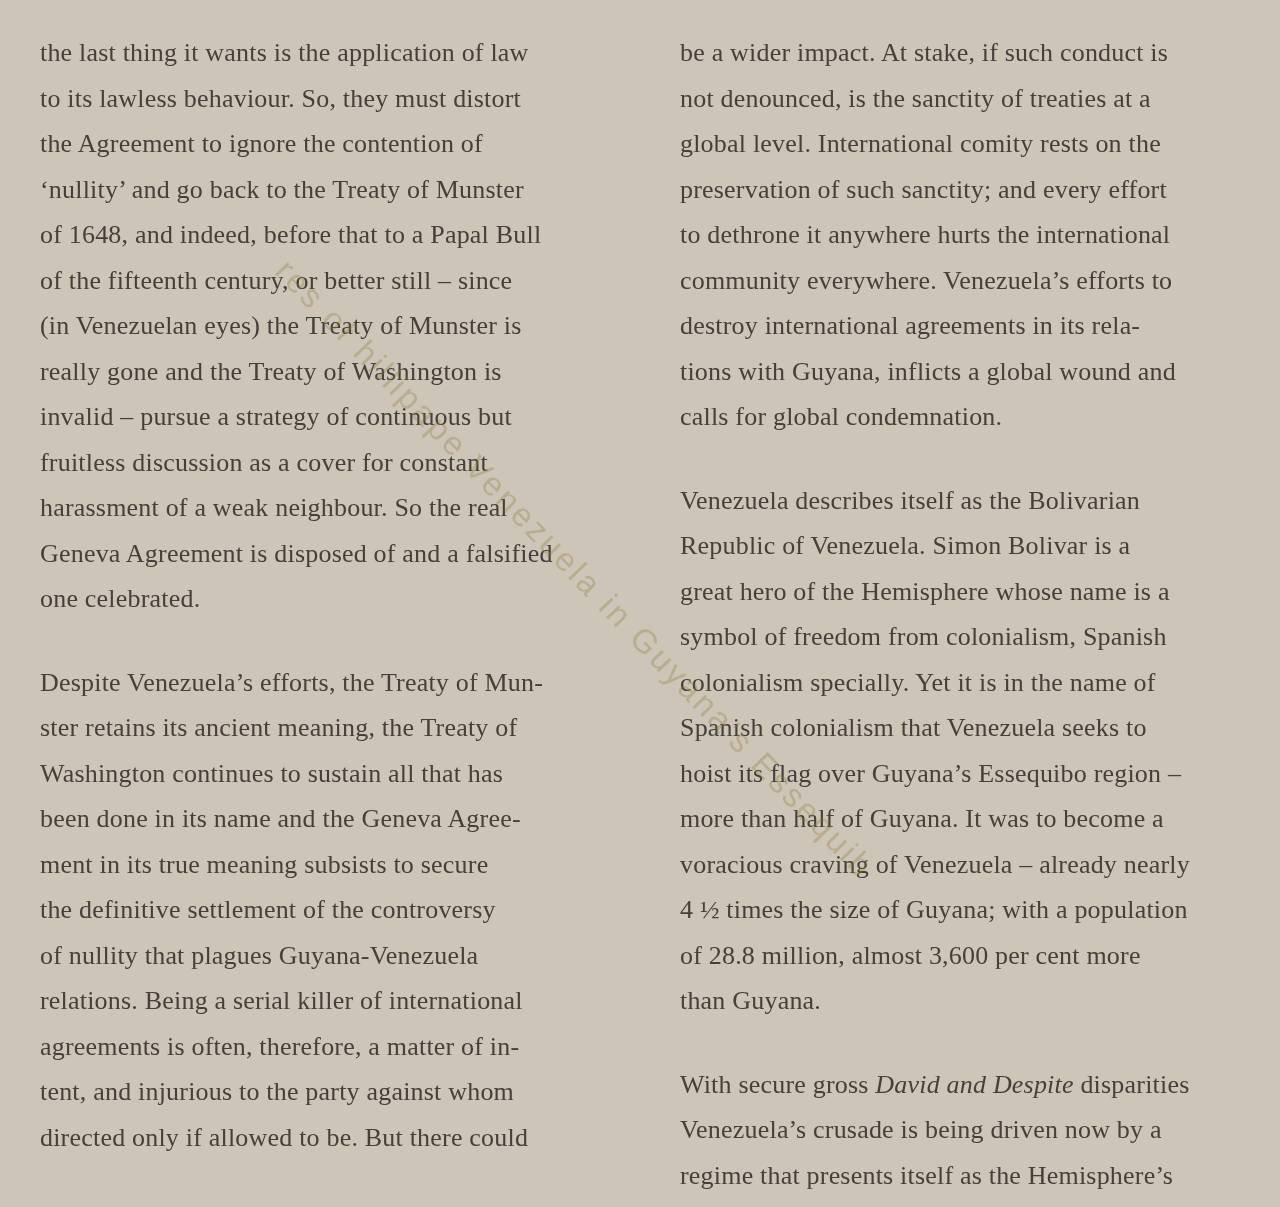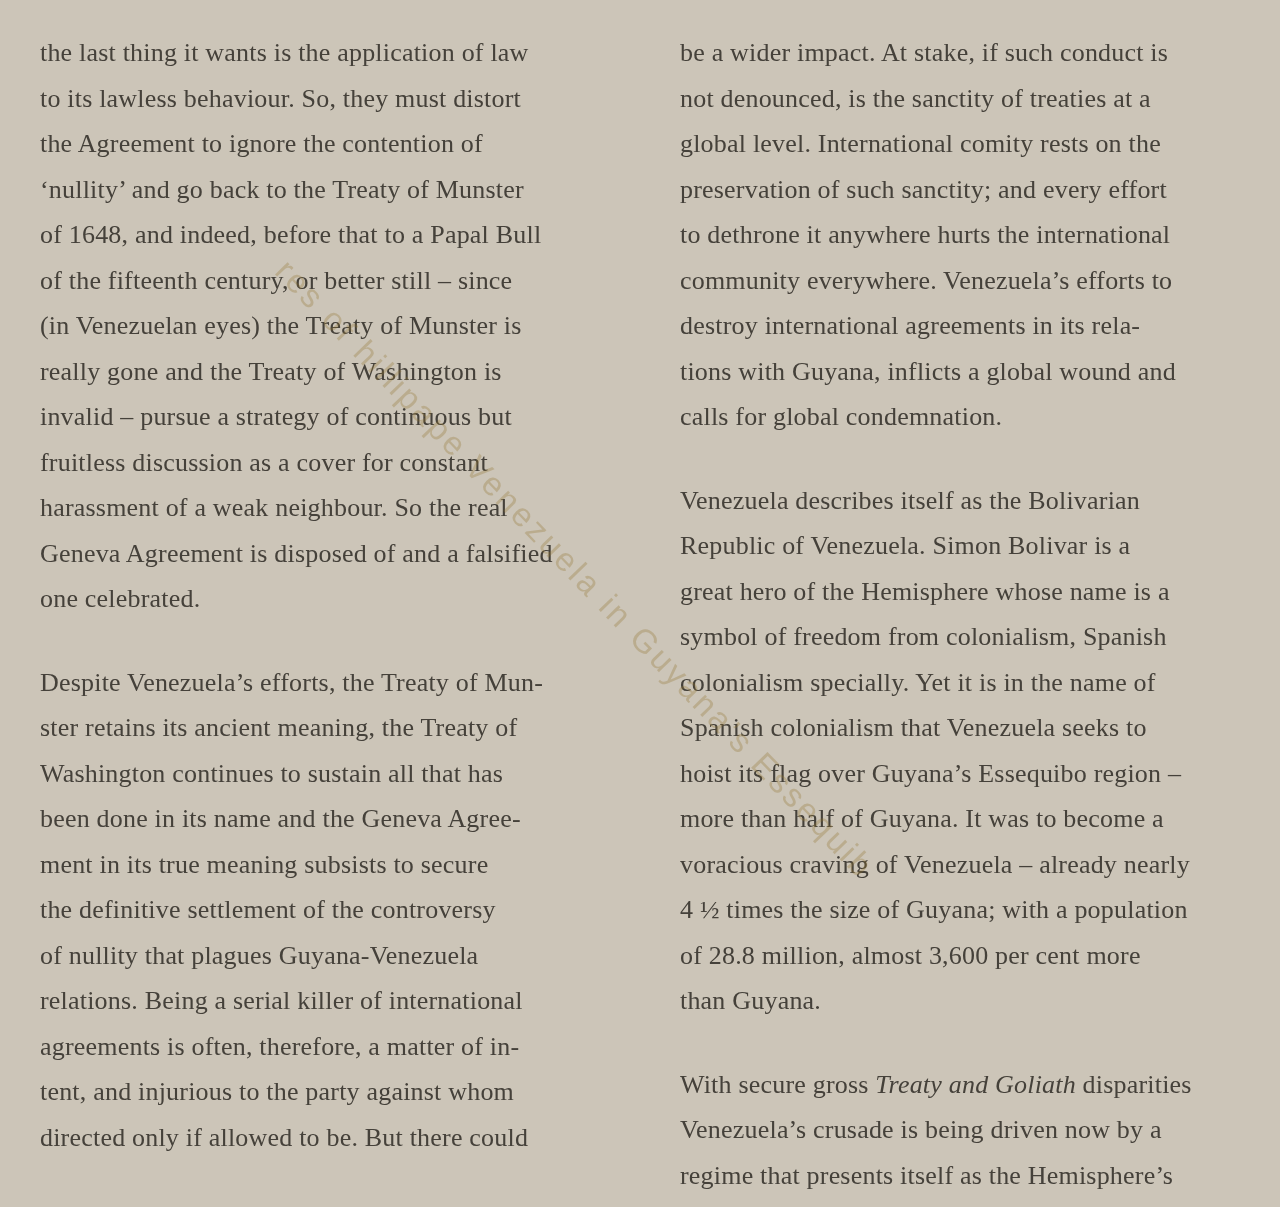--- a/index.html
+++ b/index.html
@@ -100,20 +100,20 @@
 great hero of the Hemisphere whose name is a
 symbol of freedom from colonialism, Spanish
 colonialism specially. Yet it is in the name of
 Spanish colonialism that Venezuela seeks to
 hoist its flag over Guyana’s Essequibo region –
 more than half of Guyana. It was to become a
 voracious craving of Venezuela – already nearly
 4 ½ times the size of Guyana; with a population
 of 28.8 million, almost 3,600 per cent more
 than Guyana.</p>
-    <p class="para"><span>With secure gross </span><span class="italic">Treaty and Goliath</span><span> disparities
+    <p class="para"><span>With secure gross </span><span class="italic">David and Despite</span><span> disparities
 Venezuela’s crusade is being driven now by a
 regime that presents itself as the Hemisphere’s</span></p>
   </div>
 
   <div class="watermark">res of hillipape Venezuela in Guyana’s Essequib</div>
 
 </div>
 
 </body></html>

